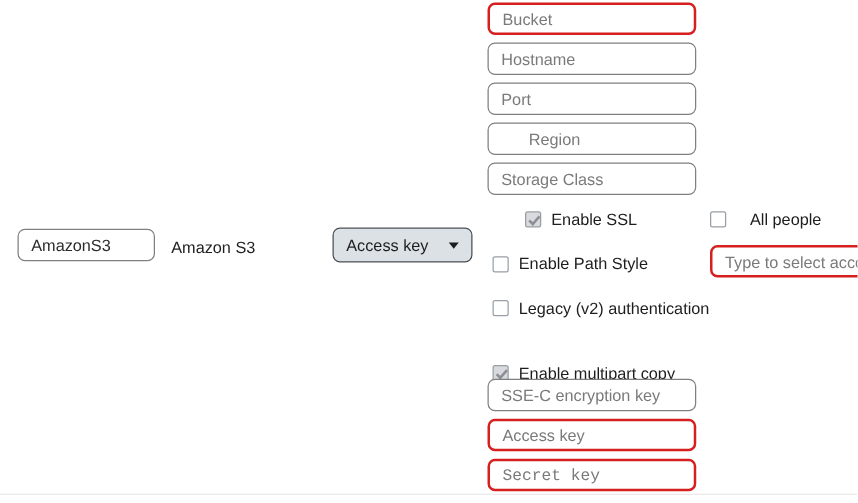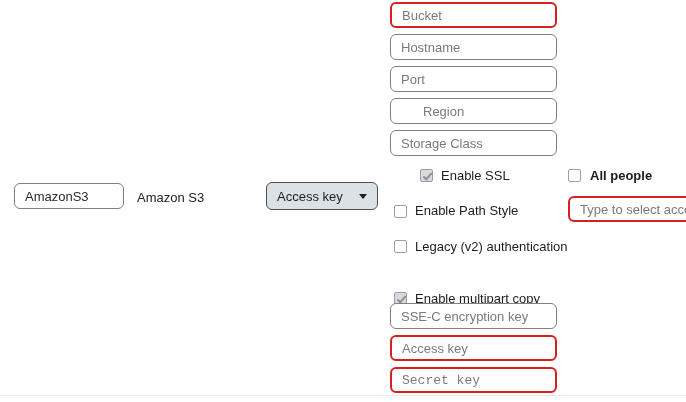--- a/index.html
+++ b/index.html
@@ -116,22 +116,21 @@
     width: 3px;
     height: 7px;
     border: solid #8a8f96;
     border-width: 0 2px 2px 0;
     transform: rotate(42deg);
   }
   .check-row .cb-label {
     margin-left: 8px;
   }
   .check-row.tight .cb-label {
-    margin-left: 9px;
-    font-weight: bold;
+    margin-left: 19px;
   }
 
   
   .divider {
     position: absolute;
     left: 0;
     width: 686px;
     height: 1px;
     background: #eaeaea;
   }

